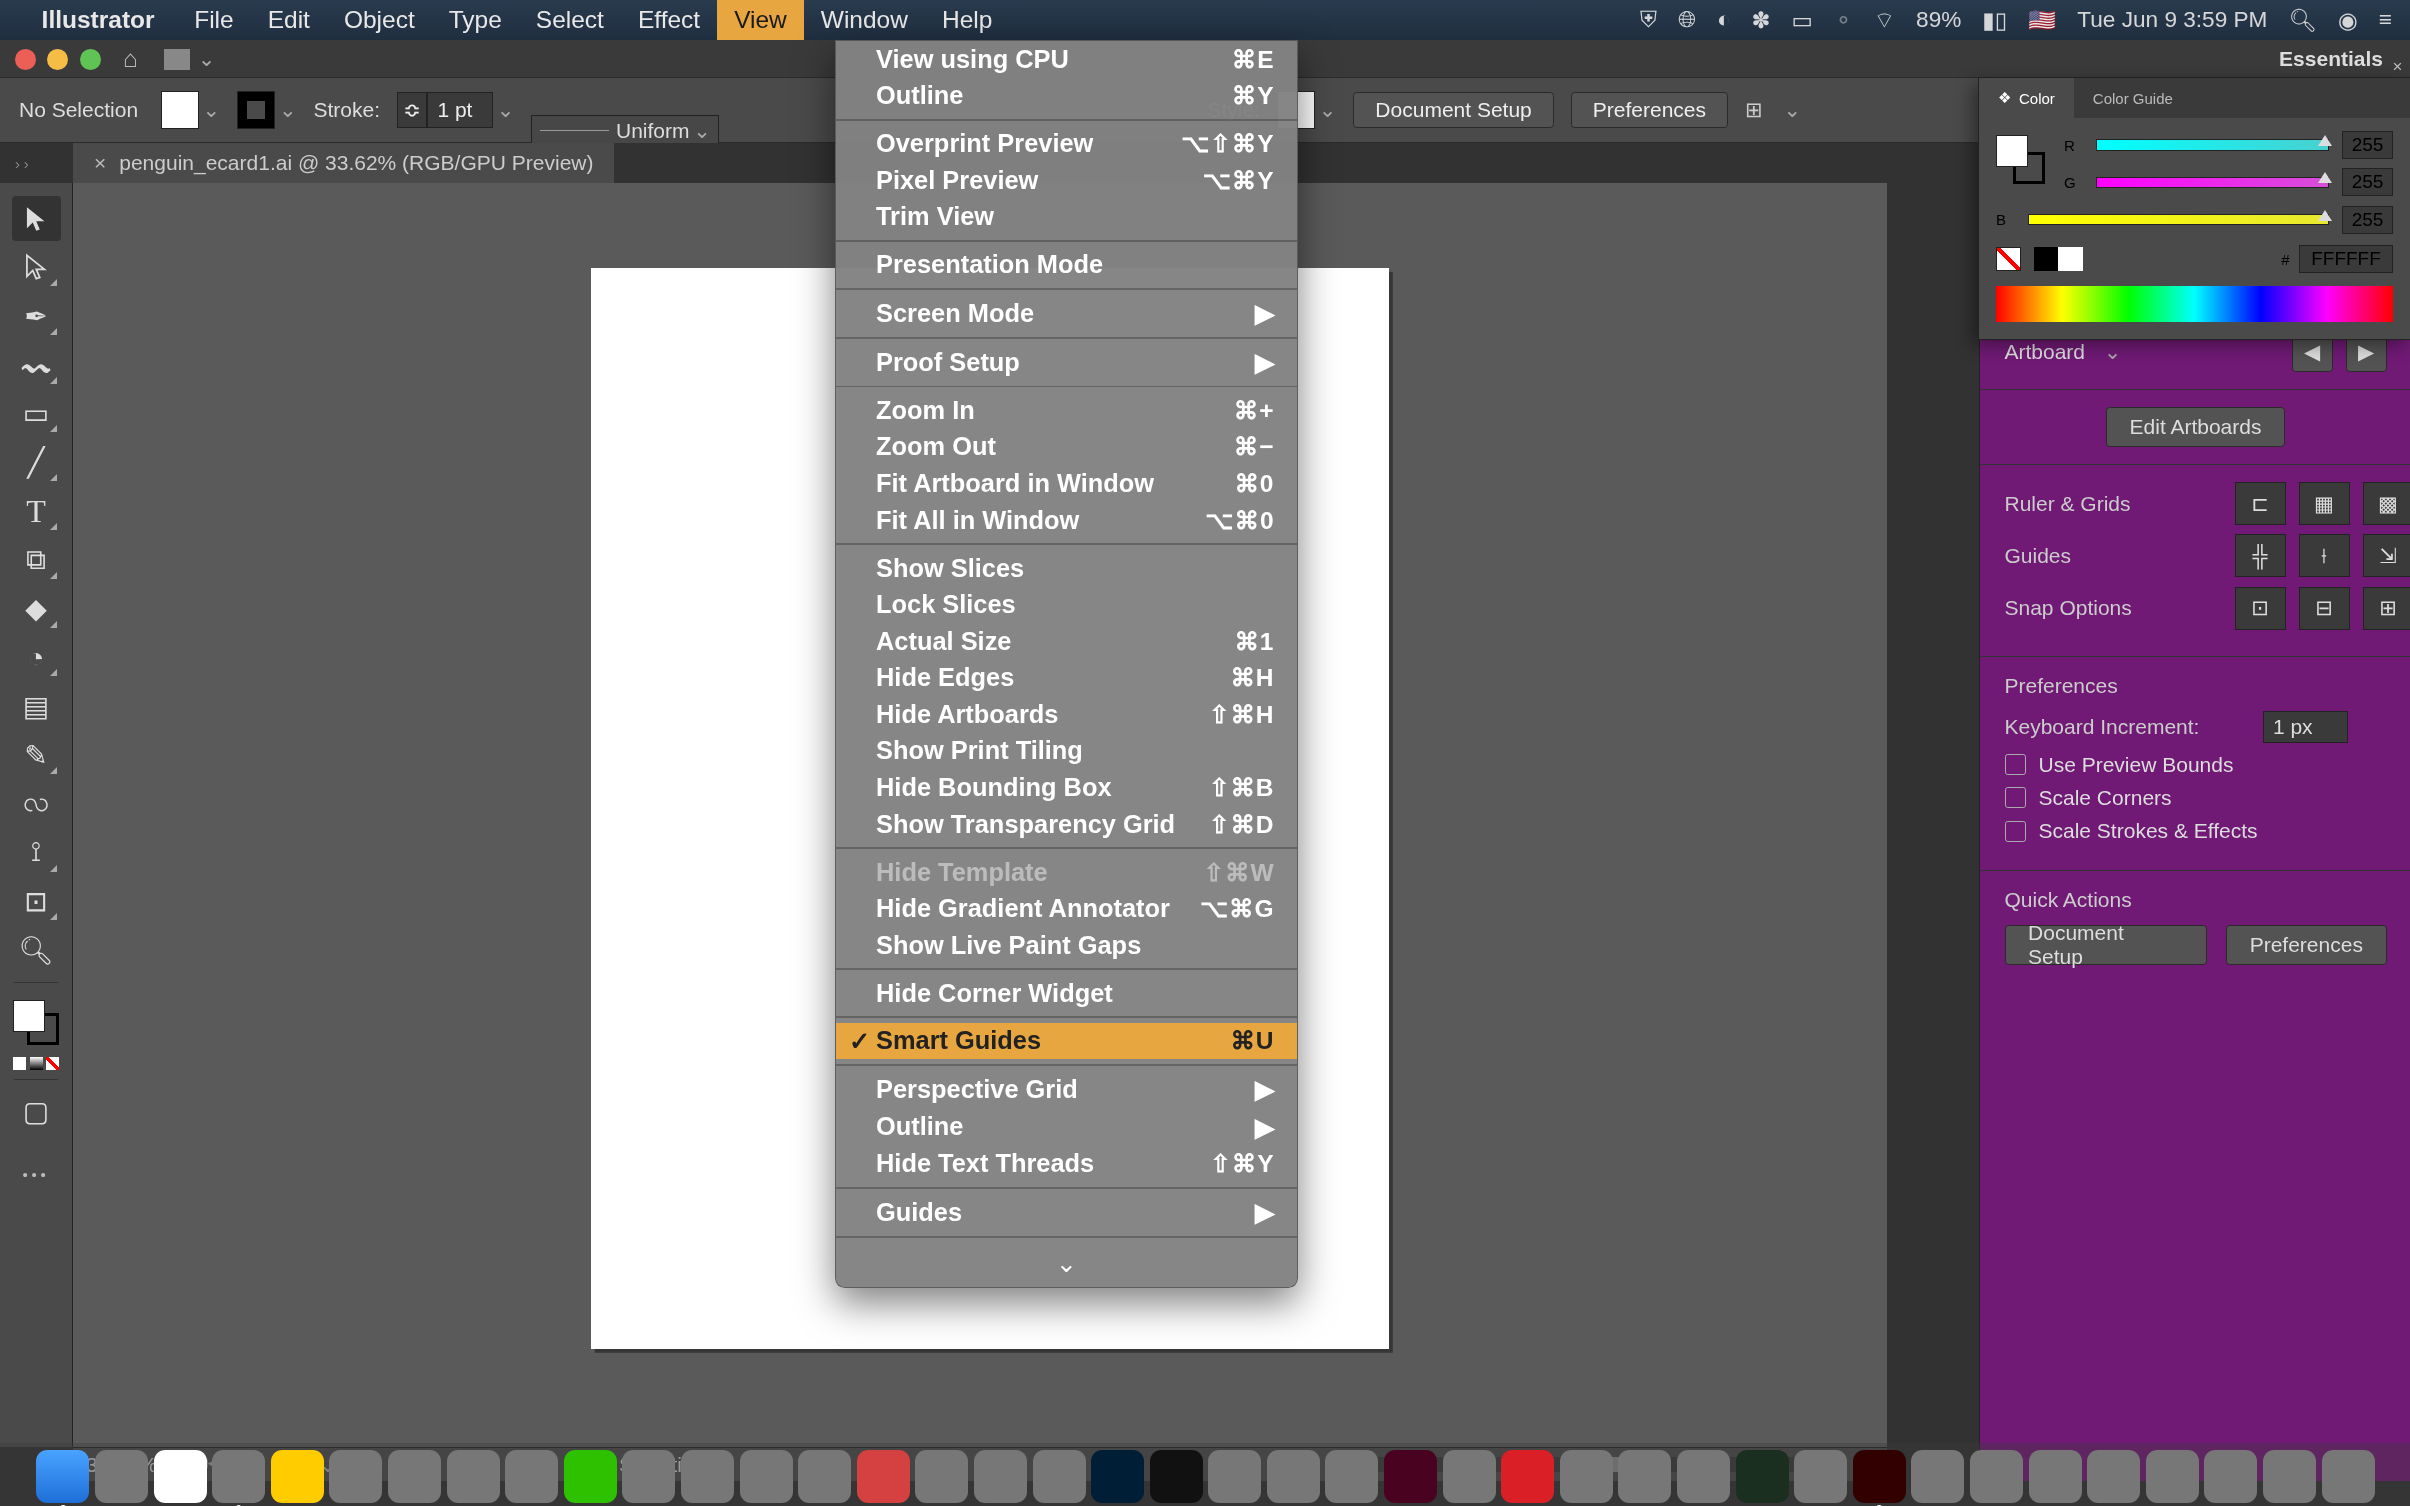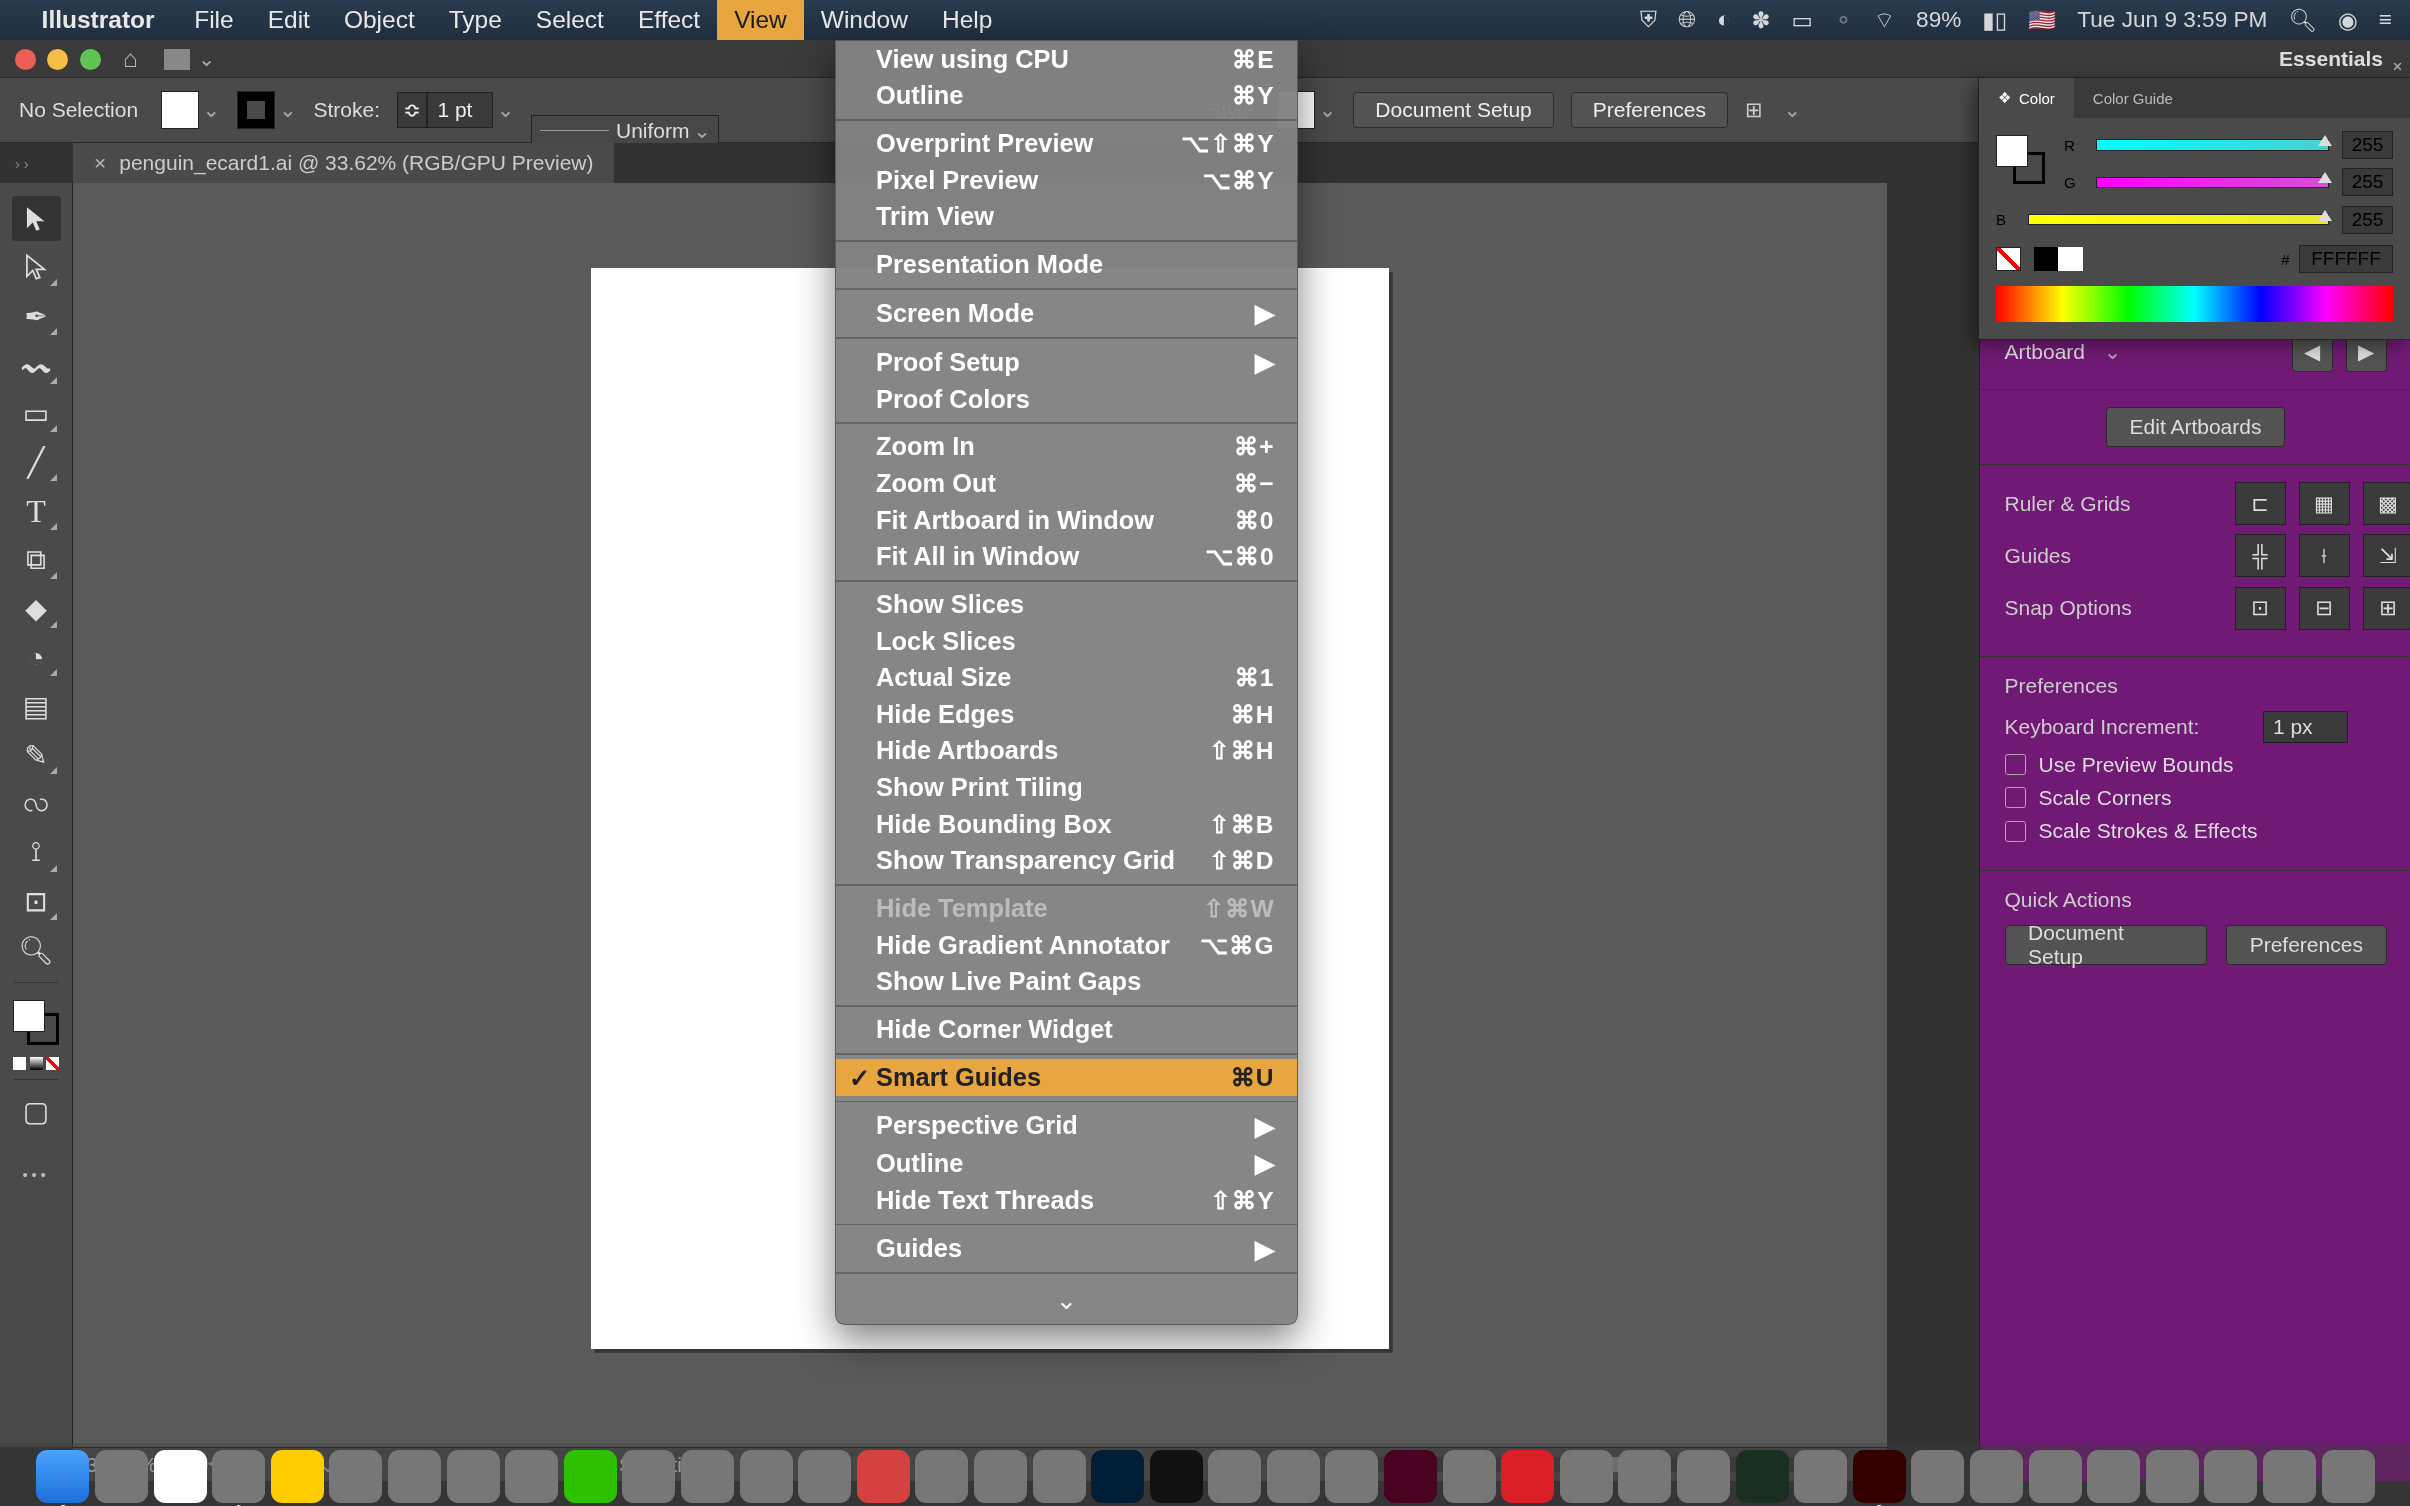--- a/index.html
+++ b/index.html
@@ -198,23 +198,20 @@
     <div class="sep"></div>
     <div class="di">
       <span>Screen Mode</span>
       <span class="arrow">▶</span>
     </div>
     <div class="sep"></div>
     <div class="di">
       <span>Proof Setup</span>
       <span class="arrow">▶</span>
     </div>
-    <div class="di">
-      <span>Proof Colors</span>
-    </div>
     <div class="sep"></div>
     <div class="di">
       <span>Zoom In</span>
       <span class="sc">⌘+</span>
     </div>
     <div class="di">
       <span>Zoom Out</span>
       <span class="sc">⌘−</span>
     </div>
     <div class="di">

